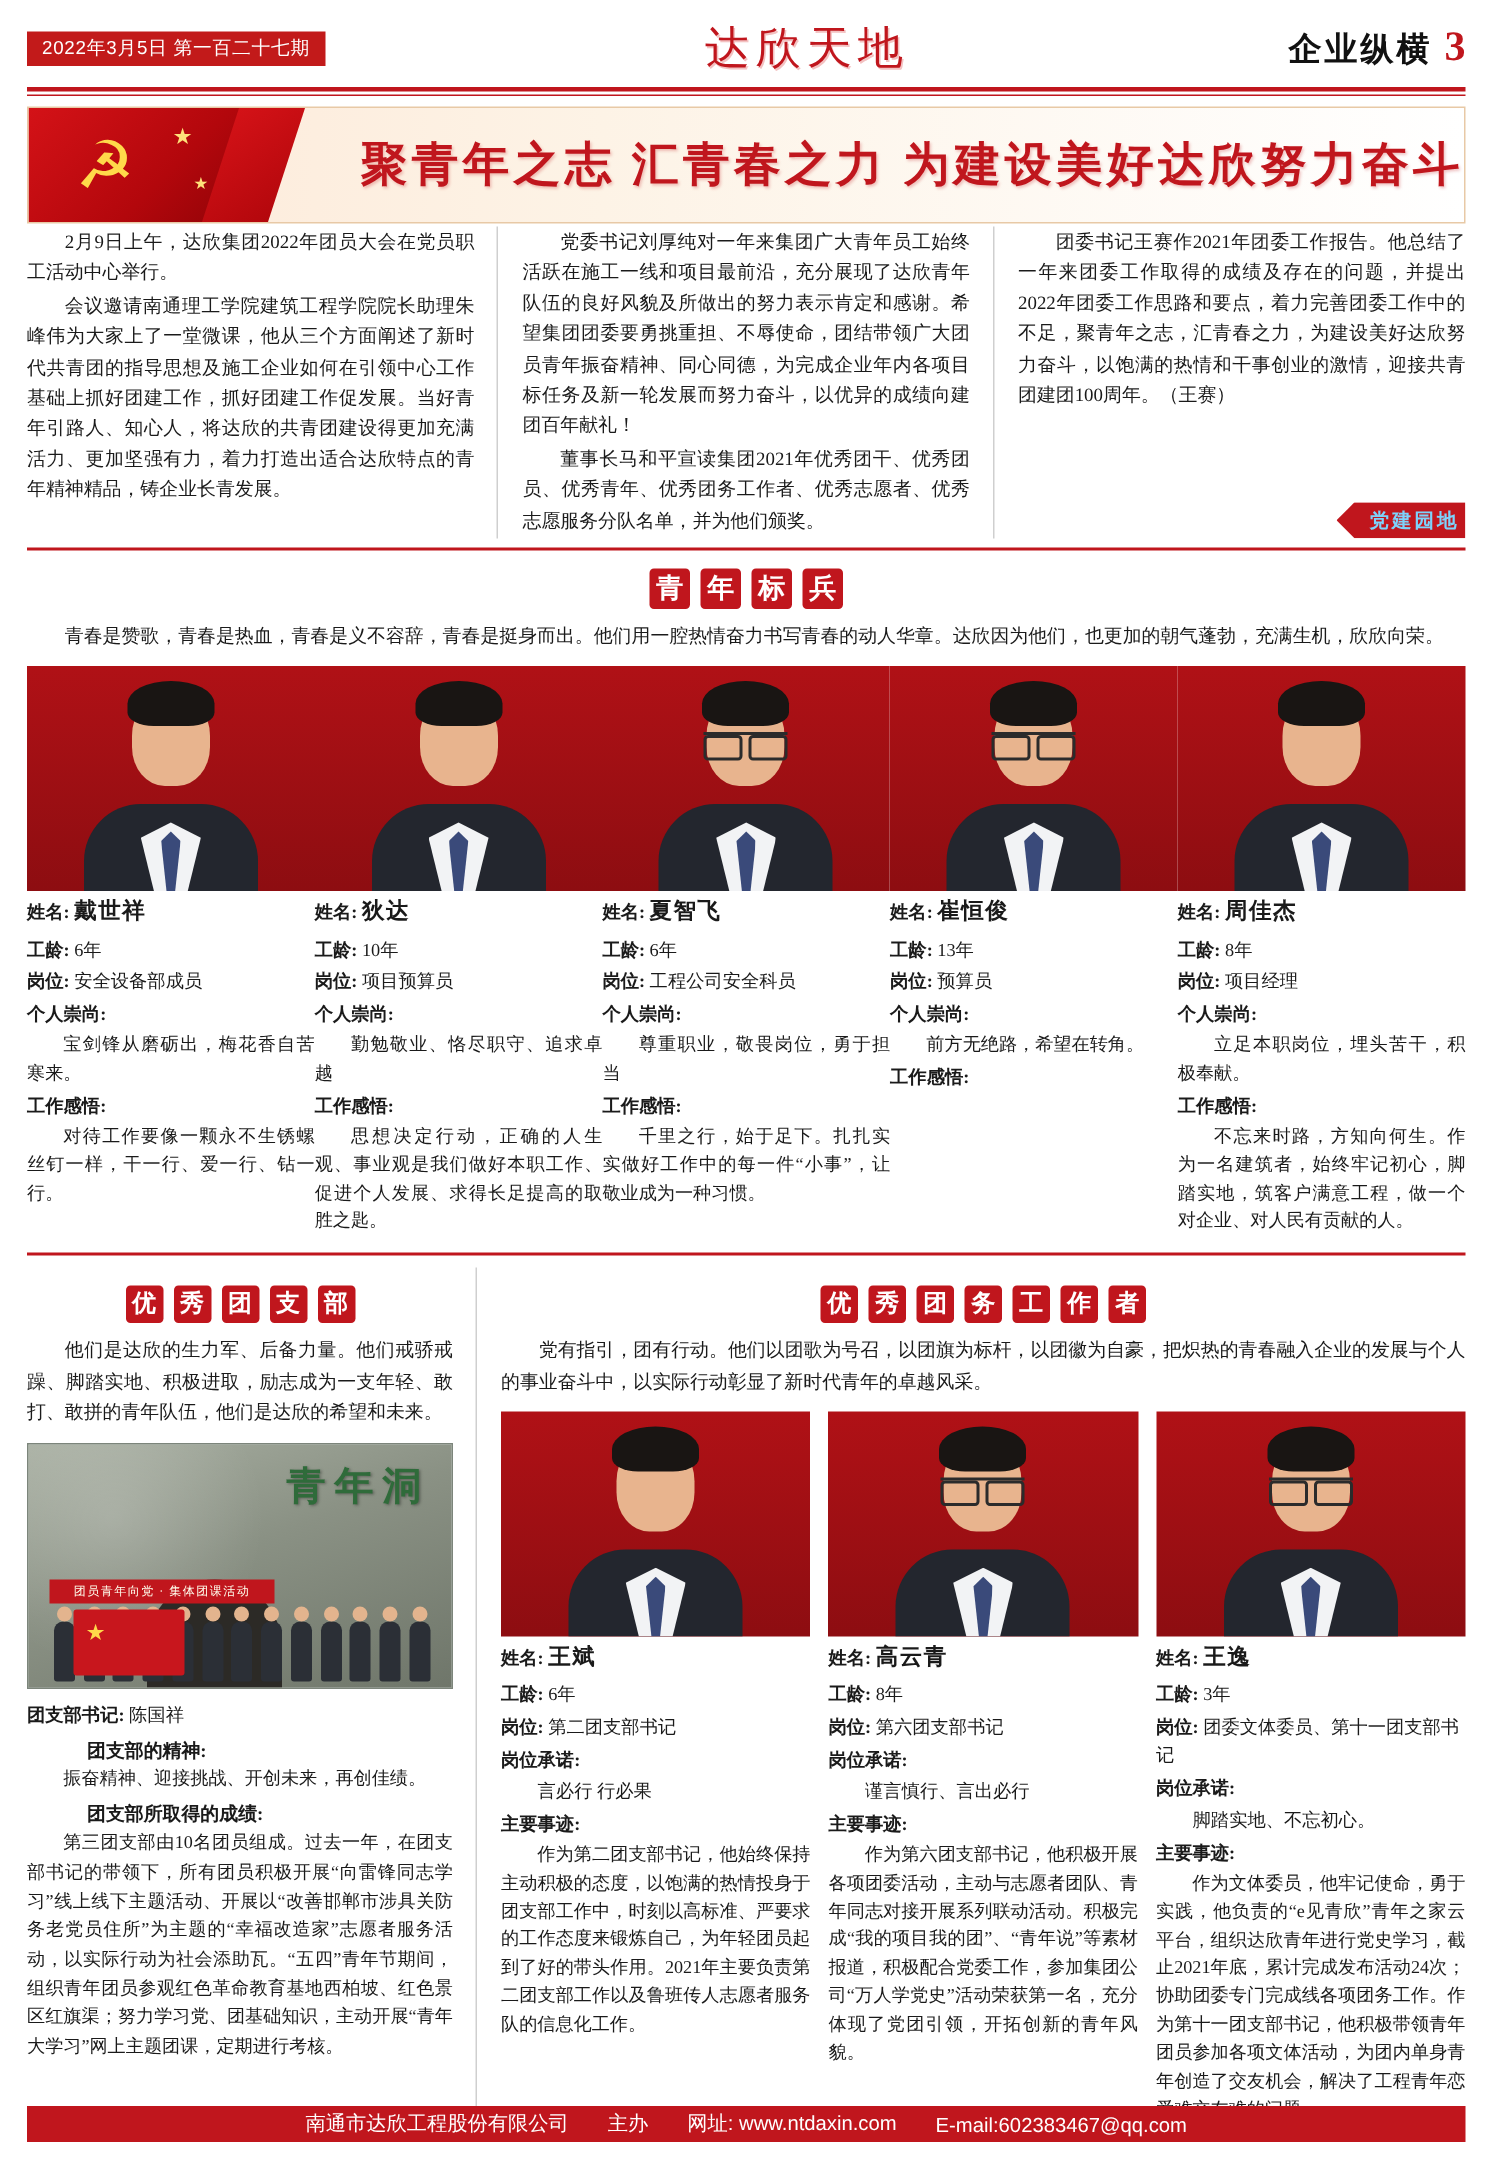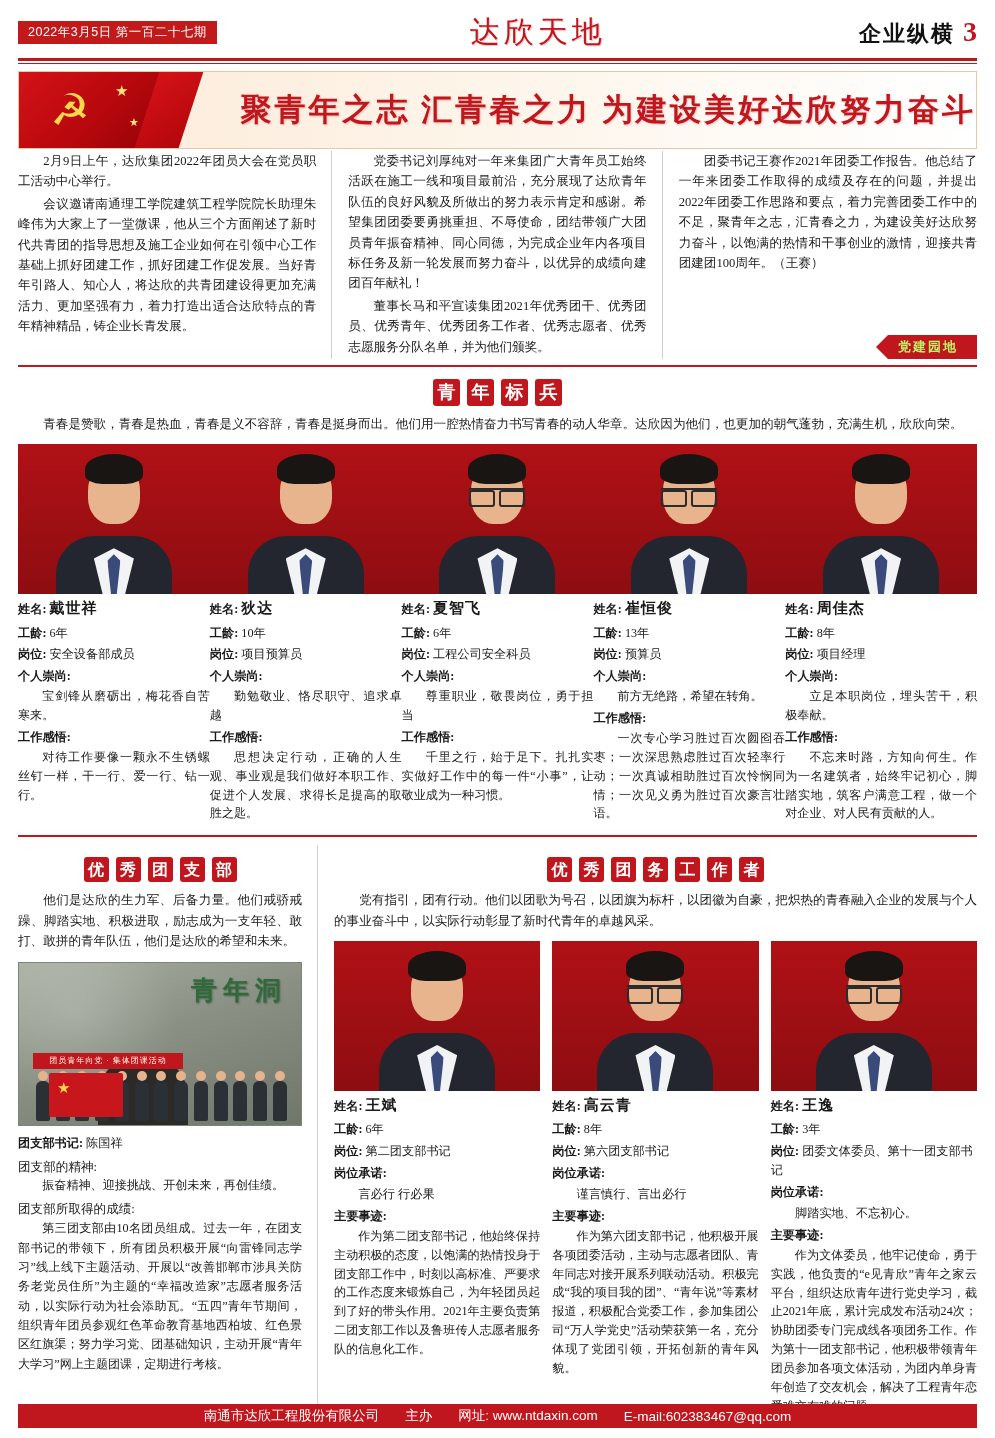--- a/index.html
+++ b/index.html
@@ -74,22 +74,22 @@
   .top-article {
     display:flex; gap:16px; margin-top:2px; padding-bottom:6px;
     border-bottom:2px solid #c0161d;
     position:relative;
   }
   .col { flex:1; font-size:12.6px; line-height:1.62; text-align:justify; }
   .col p { margin:0 0 2px 0; text-indent:2em; }
   .col.sep { border-right:1px solid #cfcfcf; padding-right:15px; }
   .party-tag {
     position:absolute; right:0; bottom:6px;
-    background:#c0161d; color:#bef264; font-size:13px; font-weight:bold;
-    padding:3px 19px 3px 22px; letter-spacing:2px;
+    background:#c0161d; color:#7dd3fc; font-size:13px; font-weight:bold;
+    padding:3px 4px 3px 22px; letter-spacing:2px;
     clip-path: polygon(12px 0, 100% 0, 100% 100%, 12px 100%, 0 50%);
   }
 
   
   .seal-heading { display:flex; justify-content:center; gap:7px; margin:12px 0 8px 0; }
   .seal {
     width:27px; height:27px; background:#c0161d; color:#fff;
     font-size:18px; font-weight:bold; line-height:27px; text-align:center;
     border-radius:3px;
     font-family:"Liberation Serif", serif;
@@ -192,21 +192,21 @@
   .gp-people { position:absolute; left:0; right:0; bottom:4px; height:70px; }
   .gp-person {
     position:absolute; bottom:0; width:14px; height:40px; background:#2b2f36; border-radius:6px 6px 2px 2px;
   }
   .gp-person:before {
     content:""; position:absolute; left:50%; transform:translateX(-50%); top:-10px;
     width:10px; height:10px; border-radius:50%; background:#e3b48e;
   }
 
   .b-field { font-size:12.2px; line-height:1.6; margin-top:4px; }
-  .b-title { font-weight:normal; font-size:12.6px; margin-top:6px; }
+  .b-title { font-weight:bold; font-size:12.6px; margin-top:6px;margin-left:40px; }
   .b-text { font-size:12.1px; line-height:1.6; text-align:justify; text-indent:2em; margin:1px 0 0 0; }
   .b-ind { font-size:12.1px; line-height:1.6; padding-left:2em; }
 
   .three { display:flex; gap:12px; margin-top:6px; }
   .three .person { flex:1; }
 
   
   .footer {
     position:absolute; left:18px; right:18px; bottom:10px;
     background:#c0161d; color:#fff; height:24px;
@@ -364,21 +364,20 @@
         <span class="p-label">工龄:</span>
         <span>13年</span>
       </div>
       <div class="p-field">
         <span class="p-label">岗位:</span>
         <span>预算员</span>
       </div>
       <div class="p-field p-label">个人崇尚:</div>
       <p class="p-text">前方无绝路，希望在转角。</p>
       <div class="p-field p-label">工作感悟:</div>
-      <p class="p-text">一次专心学习胜过百次囫囵吞枣；一次深思熟虑胜过百次轻率行动；一次真诚相助胜过百次怜悯同情；一次见义勇为胜过百次豪言壮语。</p>
     </div>
 
     <div class="person">
       <div class="photo">
         <div class="body"></div>
           <div class="shirt"></div>
           <div class="tie"></div>
         <div class="face"></div>
           <div class="hair"></div>
       </div>

